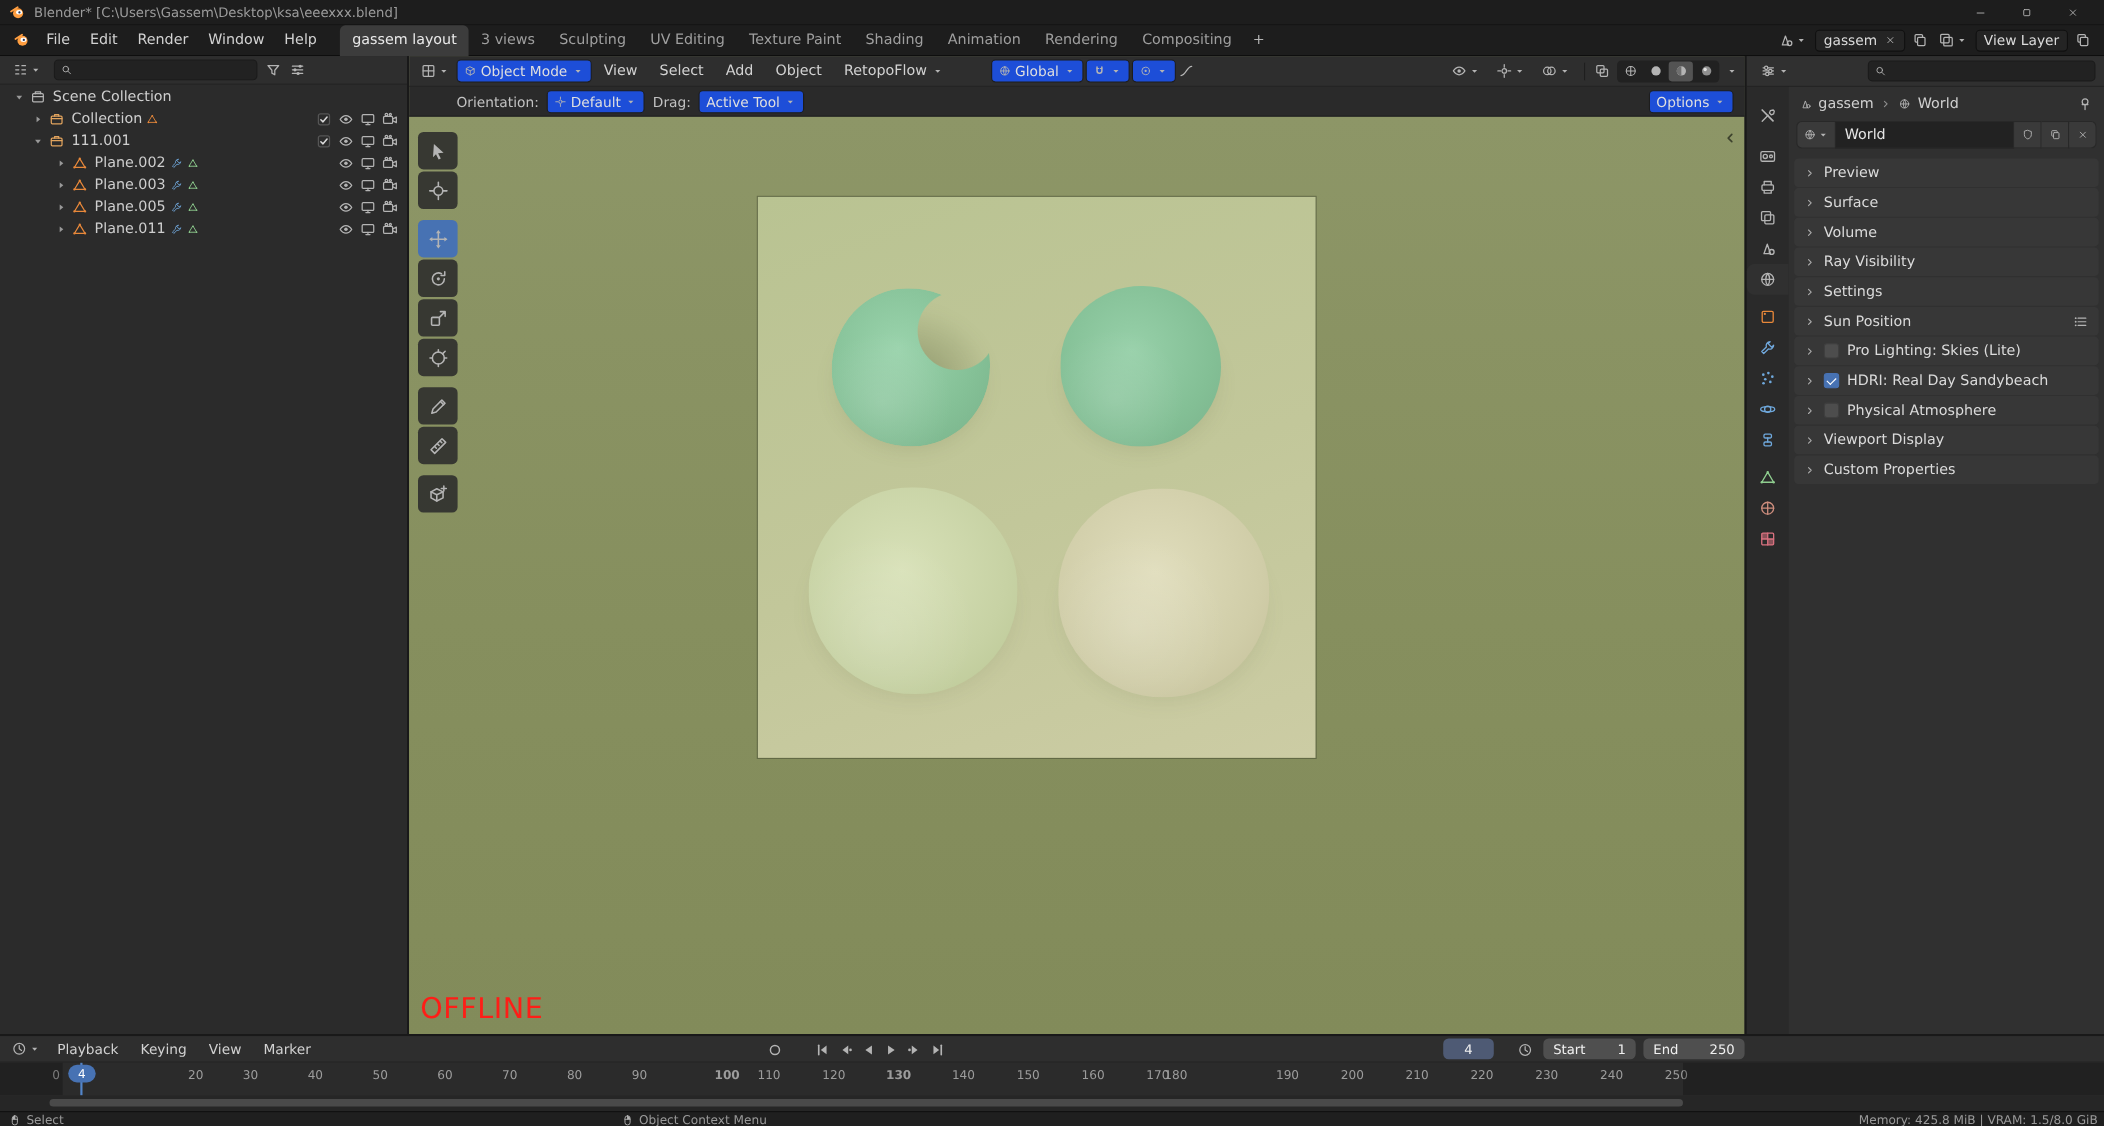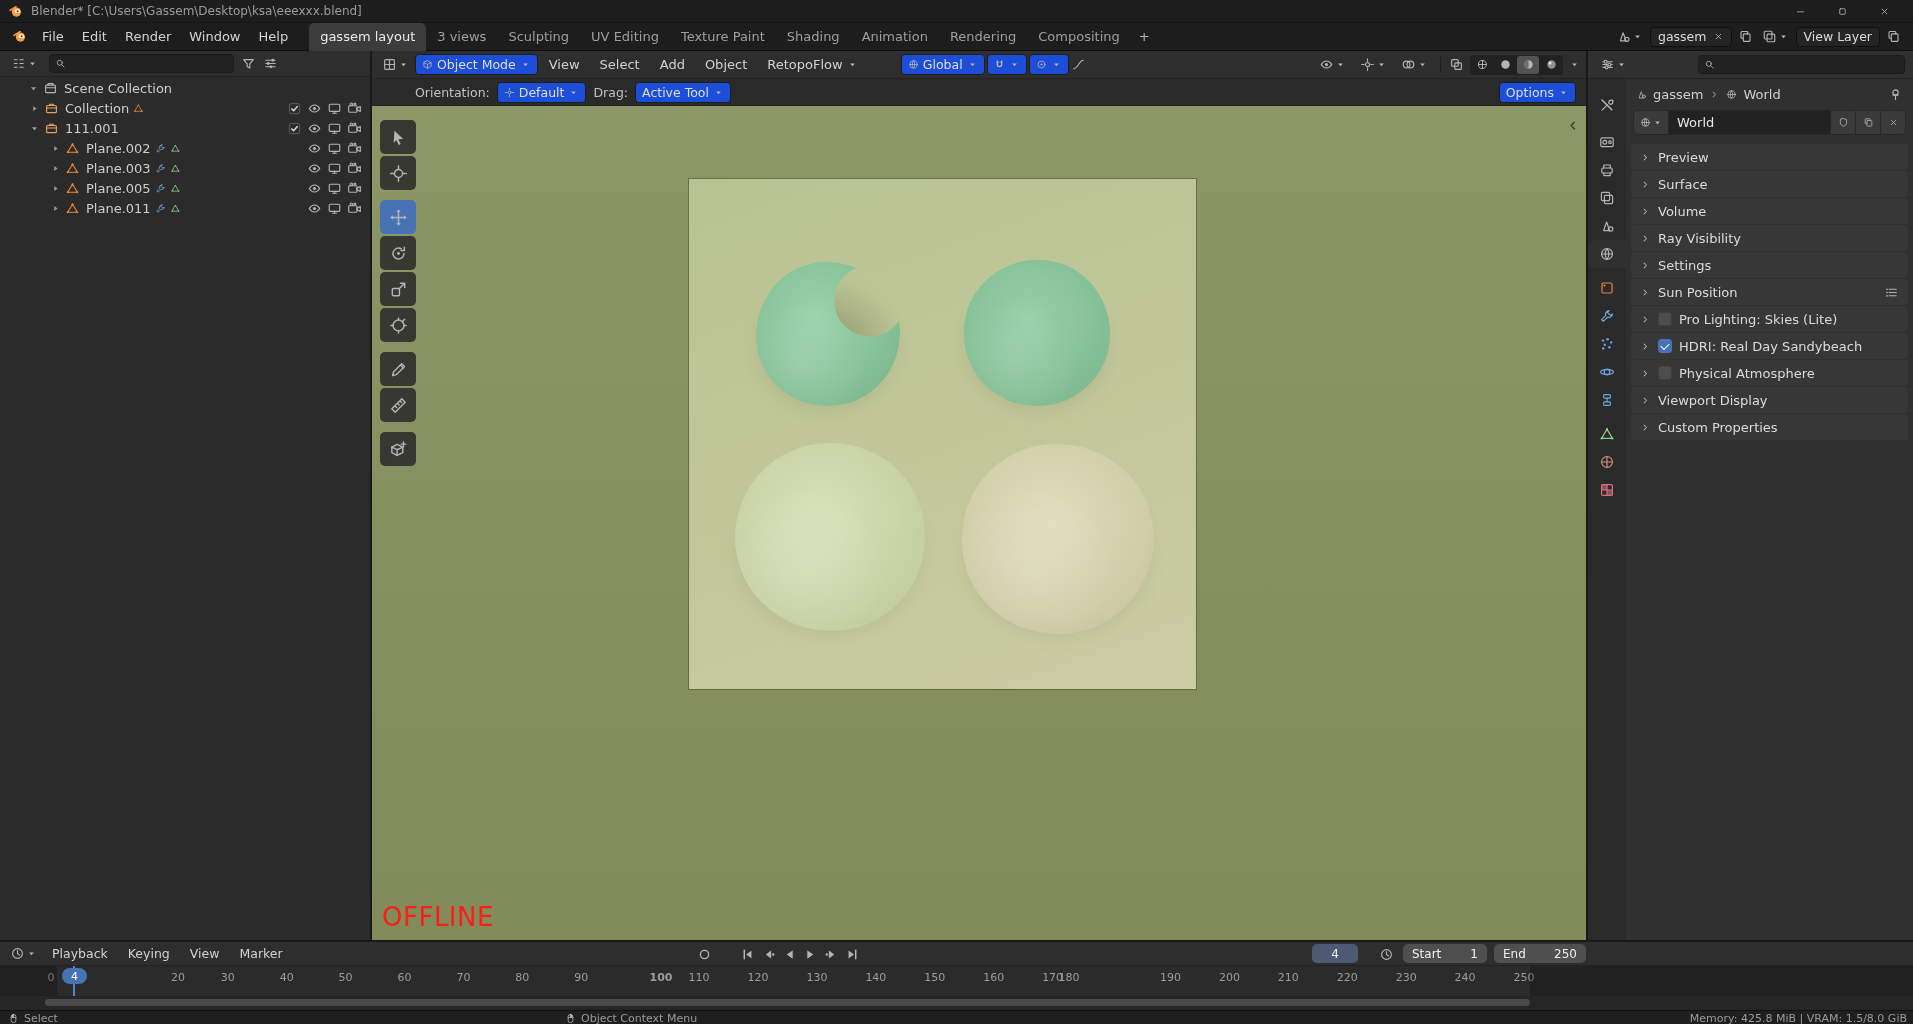--- a/index.html
+++ b/index.html
@@ -40,21 +40,21 @@
 .spacer30{width:30px}
 
 
 .outliner{position:absolute;left:0;top:51px;width:372px;height:889px;background:#2b2b2b;border-right:2px solid #191919}
 .ol-header{height:26px;background:#2e2e2e;border-bottom:1px solid #232323;display:flex;align-items:center;gap:7px;padding:0 7px}
 .searchbox{flex:1;max-width:185px;height:19px;background:#222;border:1px solid #1b1b1b;border-radius:4px;
   display:flex;align-items:center;gap:4px;padding:0 5px}
 .ol-tree{padding-top:1px}
 .ol-row{height:20px;display:flex;align-items:center;gap:4px;padding-right:8px;color:#cecece;white-space:nowrap}
 .ol-row .lbl{margin-left:2px}
-.ind0{padding-left:28px}.ind1{padding-left:29px}.ind2{padding-left:50px}
+.ind0{padding-left:12px}.ind1{padding-left:29px}.ind2{padding-left:50px}
 .ol-right{margin-left:auto;display:flex;gap:5px;width:92px;justify-content:flex-end}
 .c-orange{color:#e2a45e}
 .tw{color:#999}
 
 
 .viewport{position:absolute;left:372px;top:51px;width:1214px;height:889px;background:#87905f}
 .vp-header{position:absolute;left:0;top:0;right:0;height:28px;background:#2e2e2e;border-bottom:1px solid #232323;
   display:flex;align-items:center;gap:2px;padding:0 6px;z-index:5}
 .vp-ts{position:absolute;left:0;top:28px;right:0;height:27px;background:#2a2a2a;border-bottom:1px solid #212121;
   display:flex;align-items:center;gap:7px;padding:0 10px 0 43px;z-index:5}
@@ -1368,21 +1368,21 @@
           <span class="rnum" style="left: 227.76px;">30</span>
           <span class="rnum" style="left: 286.68px;">40</span>
           <span class="rnum" style="left: 345.6px;">50</span>
           <span class="rnum" style="left: 404.52px;">60</span>
           <span class="rnum" style="left: 463.44px;">70</span>
           <span class="rnum" style="left: 522.36px;">80</span>
           <span class="rnum" style="left: 581.28px;">90</span>
           <span class="rnum" style="left: 661px; font-weight: bold;">100</span>
           <span class="rnum" style="left: 699.12px;">110</span>
           <span class="rnum" style="left: 758.04px;">120</span>
-          <span class="rnum" style="left: 816.96px;">130</span>
+          <span class="rnum" style="left: 816.96px; font-weight: bold;">130</span>
           <span class="rnum" style="left: 875.88px;">140</span>
           <span class="rnum" style="left: 934.8px;">150</span>
           <span class="rnum" style="left: 993.72px;">160</span>
           <span class="rnum" style="left: 1052.64px;">170</span>
           <span class="rnum" style="left: 1069px;">180</span>
           <span class="rnum" style="left: 1170.48px;">190</span>
           <span class="rnum" style="left: 1229.4px;">200</span>
           <span class="rnum" style="left: 1288.32px;">210</span>
           <span class="rnum" style="left: 1347.24px;">220</span>
           <span class="rnum" style="left: 1406.16px;">230</span>

